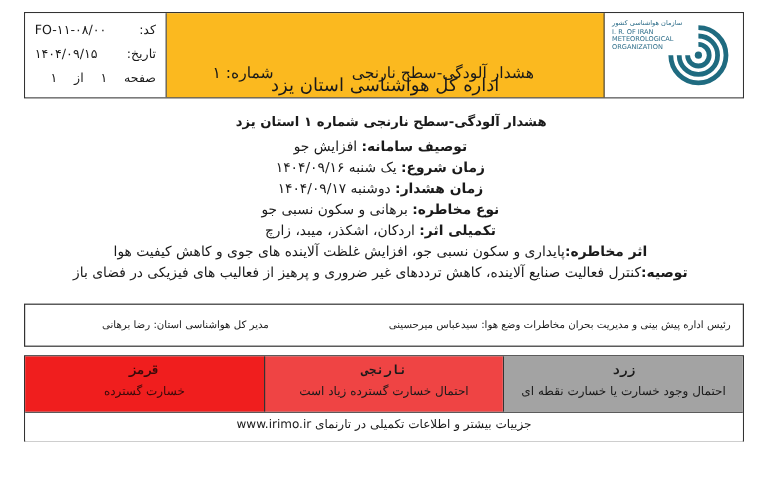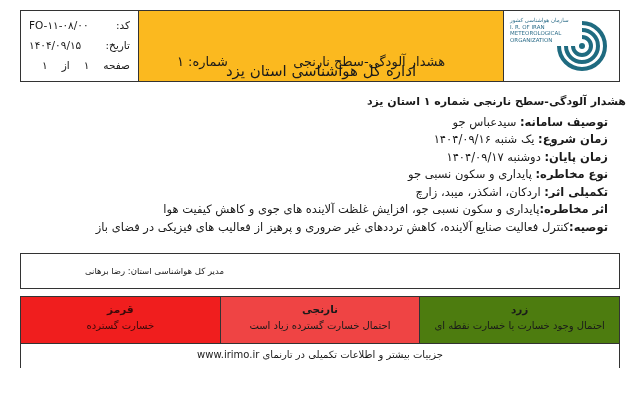--- a/index.html
+++ b/index.html
@@ -21,40 +21,40 @@
     flex: 1; background: #fbb91f; border-right: 1.5px solid #333; position: relative; direction: rtl;
   }
   .hdr-mid .title { position: absolute; top: 8px; right: 0; left: 0; text-align: center; font-size: 15px; margin-top: 43px; }
   .hdr-mid .subtitle { position: absolute; top: 43px; right: 58px; font-size: 13px; }
   .hdr-mid .number { position: absolute; top: 43px; left: 38px; font-size: 13px; }
   .hdr-logo { width: 115px; background: #fff; position: relative; }
   .logo-text { position: absolute; left: 6px; top: 6px; font-size: 5.5px; line-height: 6.5px; color: #2e6e8a; text-align: left; font-family: "DejaVu Sans", sans-serif; }
   .logo-svg { position: absolute; right: 8px; top: 6px; }
 
   .body-text { position: absolute; right: 14px; top: 93px; width: 600px; direction: rtl; font-size: 11.5px; }
-  .body-text .line { height: 17.5px; line-height: 17.5px; white-space: nowrap; }
+  .body-text .line { height: 17.5px; line-height: 17.5px; white-space: nowrap; text-align: center; }
   .body-text .line.head { font-weight: bold; font-size: 11px; margin-bottom: 3px; }
   .body-text .line.indent { padding-right: 18px; }
   .body-text .lbl { font-weight: bold; }
 
   .sign-box {
     position: absolute; left: 20px; top: 253px; width: 600px; height: 36px;
     border: 1.5px solid #333; box-sizing: border-box; background: #fff; direction: rtl; font-size: 8.5px;
   }
   .sign-box .s1 { position: absolute; right: 10px; top: 12px; }
   .sign-box .s2 { position: absolute; right: 395px; top: 12px; }
 
   .levels {
     position: absolute; left: 20px; top: 296px; width: 600px; height: 72px;
     border: 1.5px solid #333; box-sizing: border-box; direction: rtl;
   }
   .levels .cells { display: flex; height: 46px; }
   .levels .cell { flex: 1; text-align: center; font-size: 10px; padding-top: 6px; box-sizing: border-box; }
-  .levels .cell .t { font-weight: bold; font-size: 10.5px; display: block; margin-bottom: 5px; }
-  .levels .cell.yellow { background: #4d7c0f; border-left: 1.2px solid #333; }
+  .levels .cell .t { font-weight: bold; font-size: 10.5px; display: block; margin-bottom: 5px; font-family: Liberation Mono, monospace; }
+  .levels .cell.yellow { background: #a3a3a3; border-left: 1.2px solid #333; }
   .levels .cell.orange { background: #ef4444; border-left: 1.2px solid #333; }
   .levels .cell.red { background: #f01e1e; color: #3a0a0a; }
   .levels .footer { height: 24px; line-height: 22px; text-align: center; font-size: 10px; background: #fff; border-top: 1.2px solid #333; }
 </style>
 </head>
 <body>
 
 <div class="header">
   <div class="hdr-left">
     <div class="row">
@@ -90,30 +90,31 @@
         <path d="M29 13 A16 16 0 1 1 13 29"></path>
         <path d="M29 20 A9 9 0 1 1 20 29"></path>
       </g>
       <circle cx="29" cy="29" r="3" fill="#1f6b80"></circle>
     </svg>
   </div>
 </div>
 
 <div class="body-text">
   <div class="line head">هشدار آلودگی-سطح نارنجی شماره ۱ استان یزد</div>
-  <div class="line indent"><span class="lbl">توصیف سامانه:</span><span> سیدعباس جو</span></div>
+  <div class="line indent"><span class="lbl">توصیف سامانه:</span><span> افزایش جو</span></div>
   <div class="line indent"><span class="lbl">زمان شروع:</span><span>  یک شنبه ۱۴۰۴/۰۹/۱۶</span></div>
-  <div class="line indent"><span class="lbl">زمان پایان:</span><span>  دوشنبه ۱۴۰۴/۰۹/۱۷</span></div>
-  <div class="line indent"><span class="lbl">نوع مخاطره:</span><span> پایداری و سکون نسبی جو</span></div>
+  <div class="line indent"><span class="lbl">زمان هشدار:</span><span>  دوشنبه ۱۴۰۴/۰۹/۱۷</span></div>
+  <div class="line indent"><span class="lbl">نوع مخاطره:</span><span> برهانی و سکون نسبی جو</span></div>
   <div class="line indent"><span class="lbl">تکمیلی اثر:</span><span> اردکان، اشکذر، میبد، زارچ</span></div>
   <div class="line indent"><span class="lbl">اثر مخاطره:</span><span>پایداری و سکون نسبی جو، افزایش غلظت آلاینده های جوی و کاهش کیفیت هوا</span></div>
   <div class="line indent"><span class="lbl">توصیه:</span><span>کنترل فعالیت صنایع آلاینده، کاهش ترددهای غیر ضروری و پرهیز از فعالیب های فیزیکی در فضای باز</span></div>
 </div>
 
 <div class="sign-box">
+  <span class="s1">رئیس اداره پیش بینی و مدیریت بحران مخاطرات وضع هوا:   سیدعباس  میرحسینی</span>
   <span class="s2">مدیر کل هواشناسی استان:  رضا برهانی</span>
 </div>
 
 <div class="levels">
   <div class="cells">
     <div class="cell yellow">
       <span class="t">زرد</span>
       <span>احتمال وجود خسارت یا خسارت نقطه ای</span>
     </div>
     <div class="cell orange">

